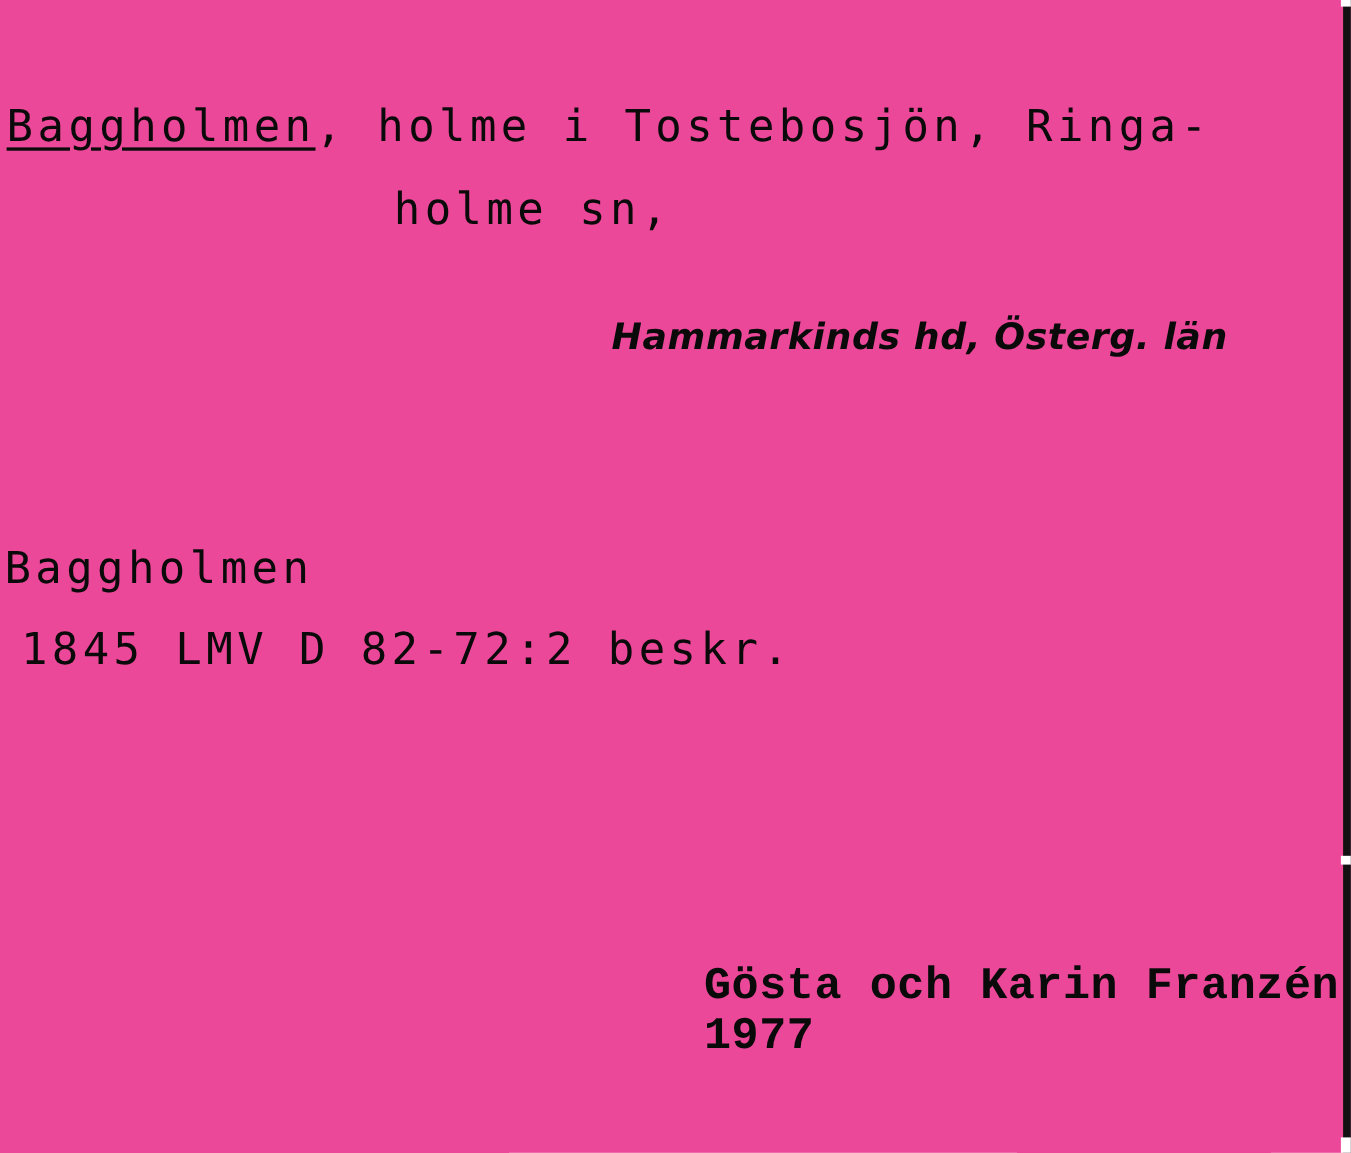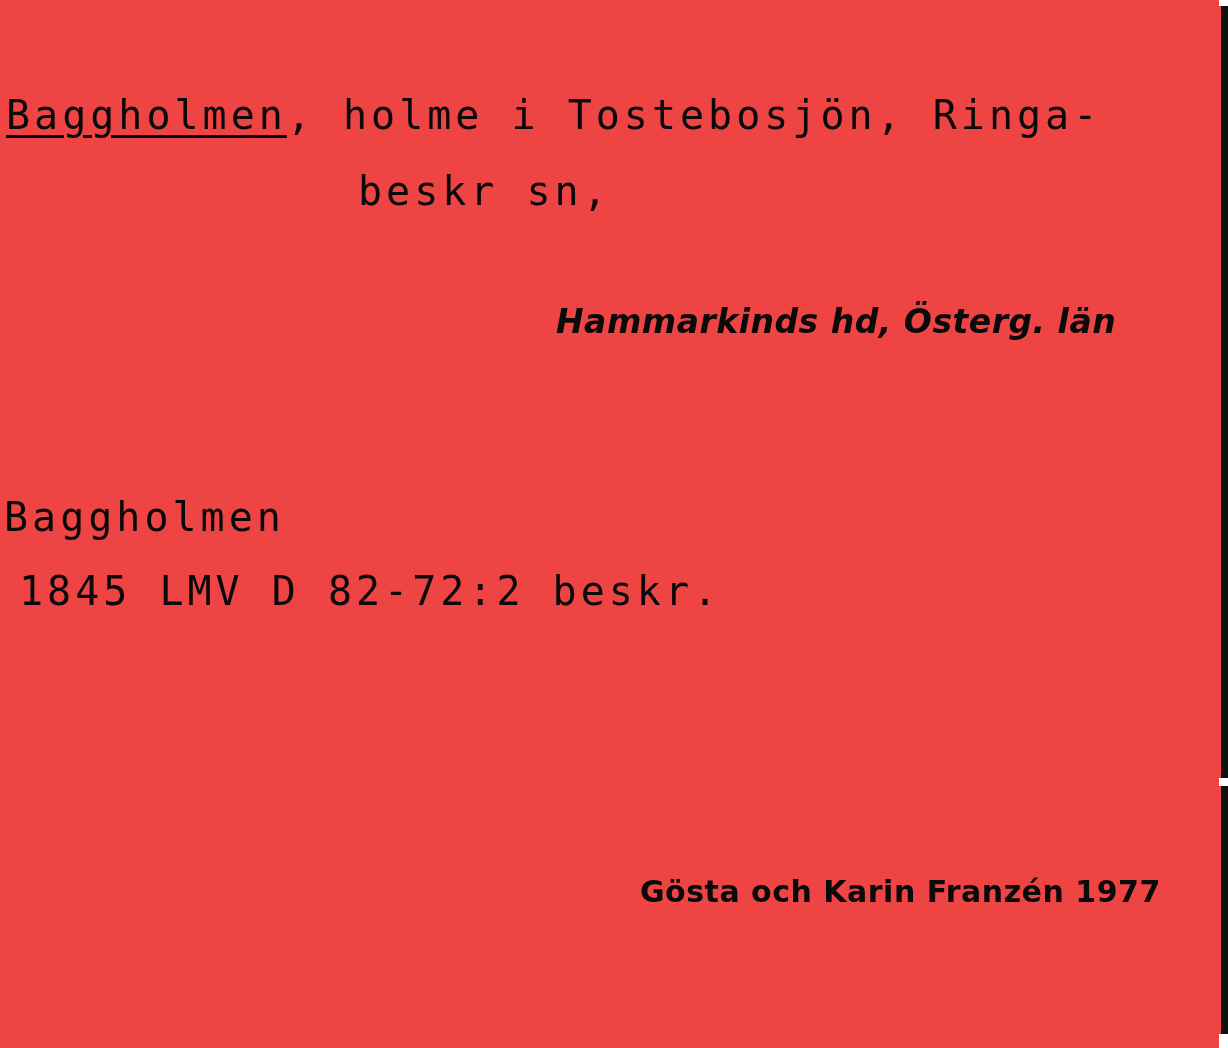--- a/index.html
+++ b/index.html
@@ -16,21 +16,21 @@
     overflow: hidden;
   }
 
   
   #card {
     position: absolute;
     left: 0;
     top: 0;
     width: 1228px;
     height: 1048px;
-    background: #ef4444;
+    background: #ec4899;
   }
 
   
   .scan-edge-right {
     position: absolute;
     top: 0;
     right: 0;
     width: 7px;
     height: 1048px;
     background: #111111;
@@ -72,30 +72,31 @@
     position: absolute;
     font-family: "DejaVu Sans", sans-serif;
     font-weight: bold;
     font-style: italic;
     font-size: 33px;
     letter-spacing: 0.5px;
     color: #0a0a0a;
   }
   .district-line {
     left: 556px;
-    top: 302px;
+    top: 286px;
     font-style: italic;
   }
   .credit-line {
     left: 640px;
     top: 874px;
     font-style: normal;
     font-weight: bold;
-    font-size: 30px;
+    font-size: 41px;
     letter-spacing: 0.5px;
+    font-family: Liberation Mono, monospace;
   }
 
   .source-name {
     position: absolute;
     left: 4px;
     top: 494px;
   }
   .source-ref {
     position: absolute;
     left: 4px;
@@ -103,21 +104,21 @@
     margin-left: 15px;
   }
 </style>
 </head>
 <body>
 
 <div id="card">
 
   <div class="tw headword-line"><span class="headword">Baggholmen</span><span>, holme i Tostebosjön, Ringa-</span></div>
 
-  <div class="tw headword-cont">beskr sn,</div>
+  <div class="tw headword-cont">holme sn,</div>
 
   <div class="stamp district-line">Hammarkinds hd, Österg. län</div>
 
   <div class="tw source-name">Baggholmen</div>
 
   <div class="tw source-ref">1845 LMV D 82-72:2 beskr.</div>
 
   <div class="stamp credit-line">Gösta och Karin Franzén 1977</div>
 
   <div class="scan-edge-right"></div>

